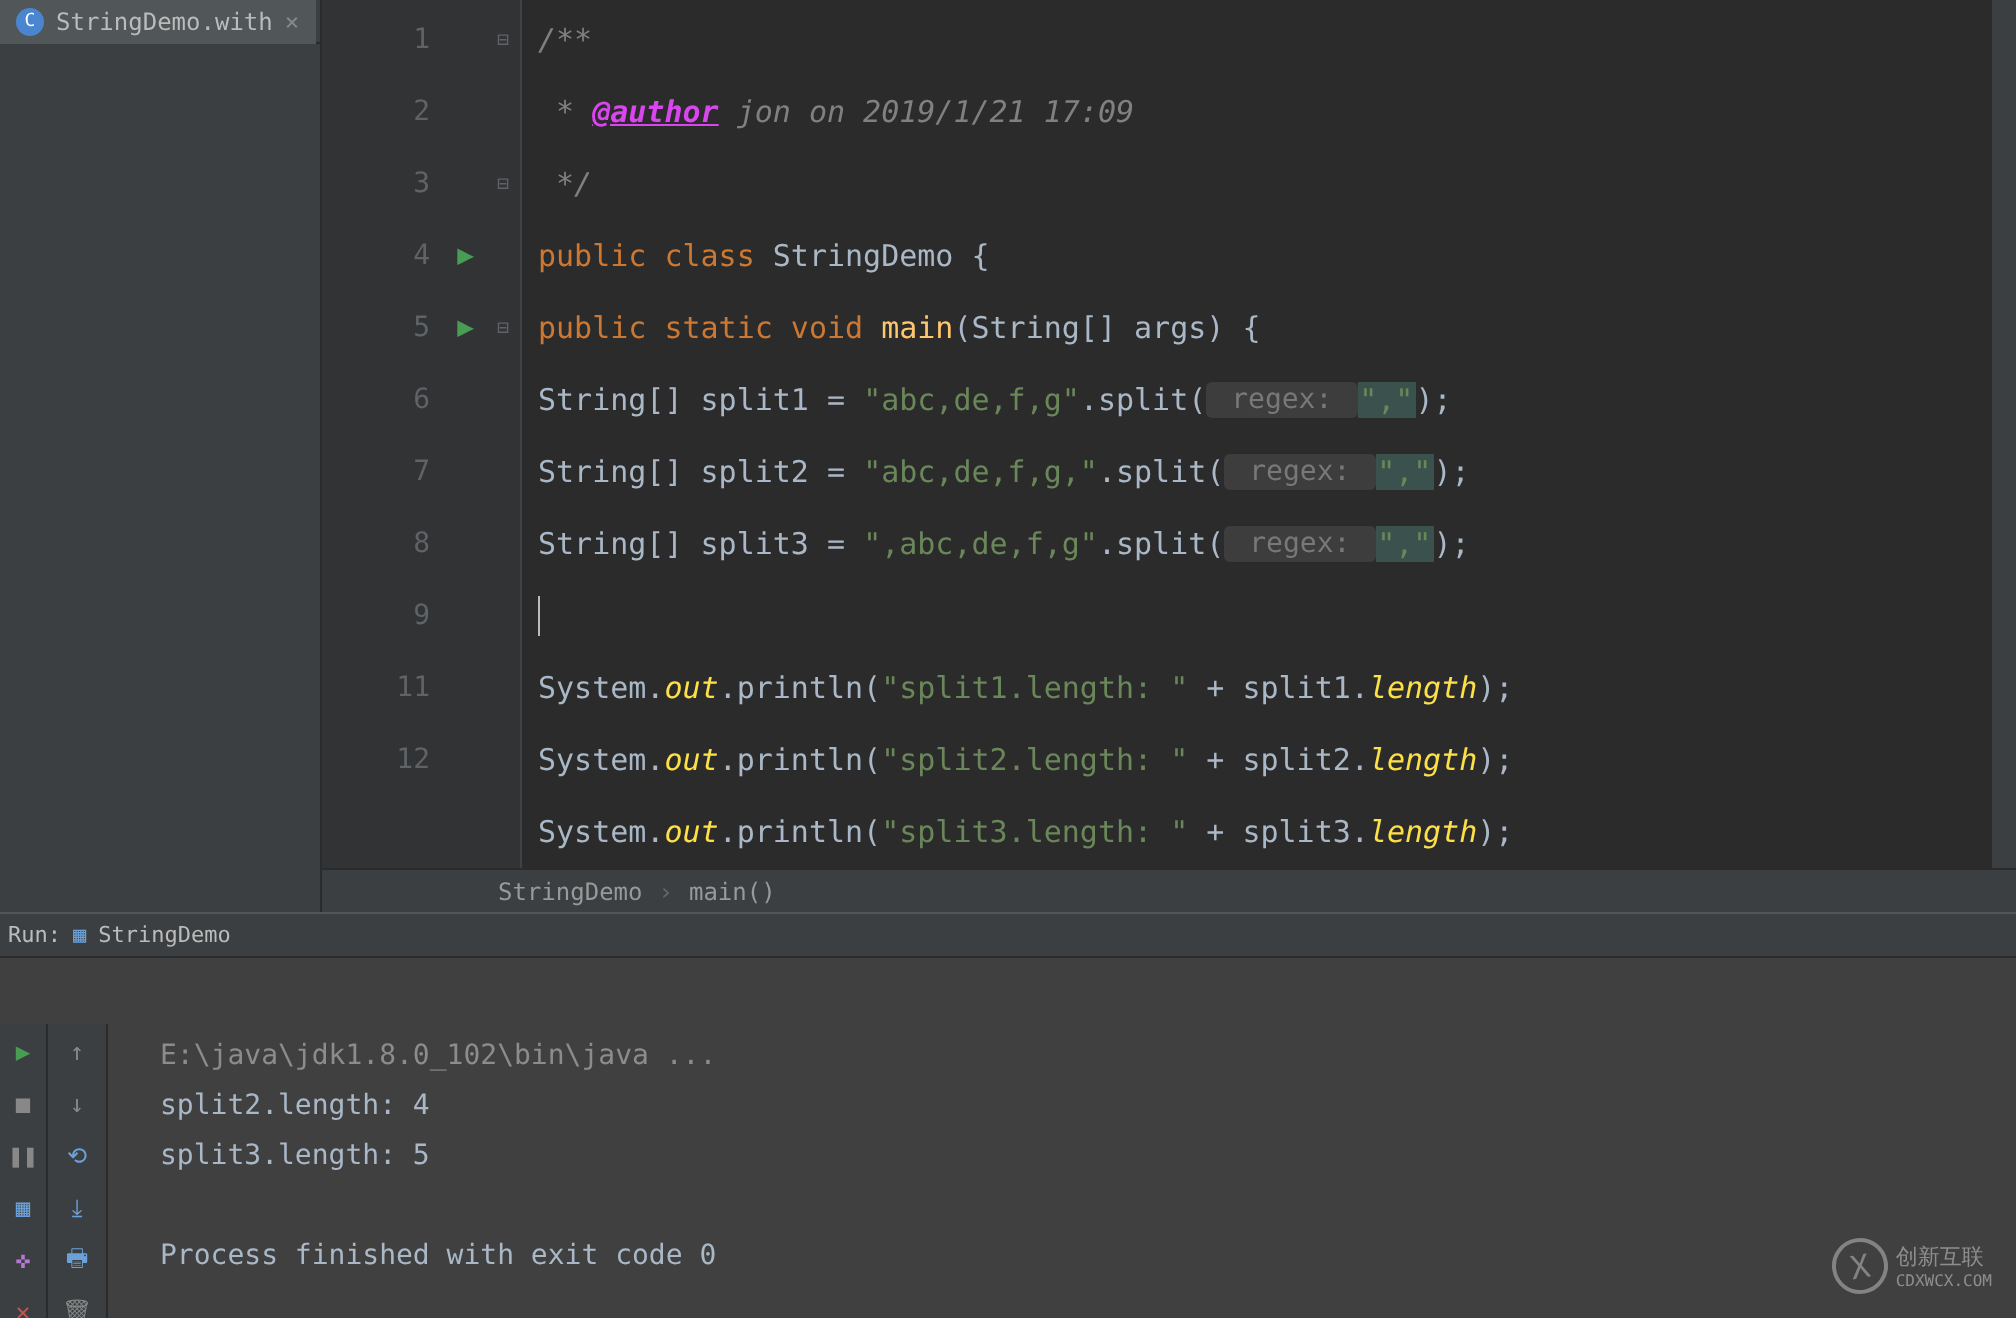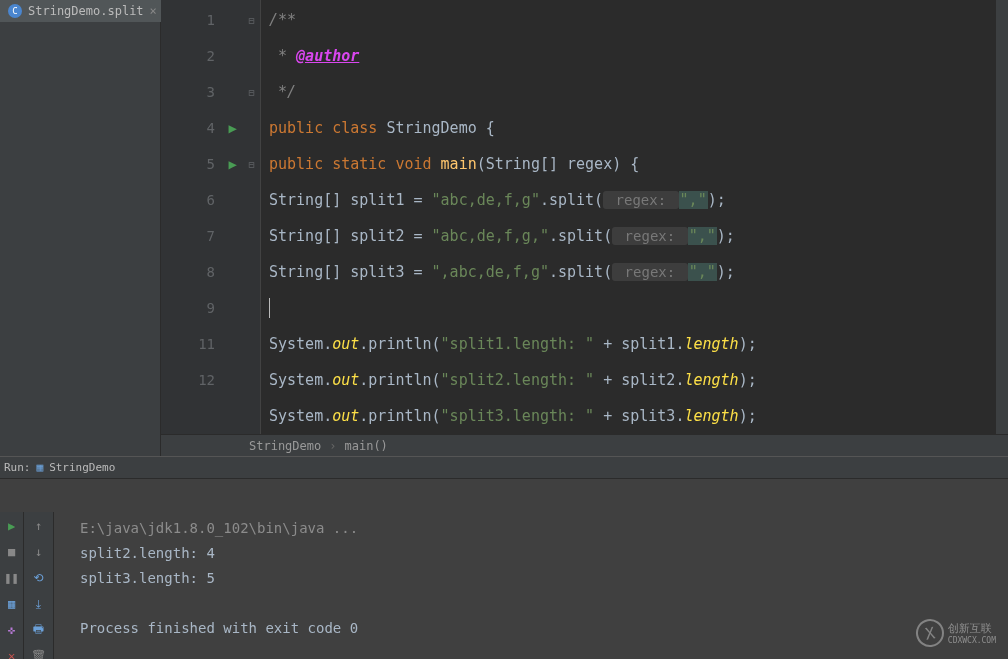--- a/index.html
+++ b/index.html
@@ -239,21 +239,21 @@
 }
 </style>
 </head>
 <body>
 
 <div class="top-area">
   <div class="sidebar">
     <div class="tab-bar">
       <div class="file-tab">
         <span class="java-icon">C</span>
-        <span>StringDemo.split</span>
+        <span>StringDemo.with</span>
         <span class="close-x">×</span>
       </div>
     </div>
   </div>
 
   <div class="editor-area">
     <div class="code-area">
       <div class="gutter">
         <div class="gutter-row">
             <span class="line-num">1</span>
@@ -306,24 +306,24 @@
         <div class="fold-row"></div>
           <div class="fold-row"></div>
           <div class="fold-row"></div>
         <div class="fold-row"></div>
           <div class="fold-row"></div>
           <div class="fold-row"></div>
           <div class="fold-row"></div>
       </div>
       <div class="code-lines">
         <div class="code-row"><span class="c-comment">/**</span></div>
-        <div class="code-row"><span class="c-comment"> * </span><span class="c-doctag">@author</span></div>
+        <div class="code-row"><span class="c-comment"> * </span><span class="c-doctag">@author</span><span class="c-author"> jon on 2019/1/21 17:09</span></div>
         <div class="code-row"><span class="c-comment"> */</span></div>
         <div class="code-row"><span class="c-keyword">public </span><span class="c-keyword">class </span><span class="c-class">StringDemo </span><span>{</span></div>
-        <div class="code-row">    <span class="c-keyword">public static void </span><span class="c-method">main</span><span>(String[] regex) </span><span>{</span></div>
+        <div class="code-row">    <span class="c-keyword">public static void </span><span class="c-method">main</span><span>(String[] args) </span><span>{</span></div>
         <div class="code-row">        <span>String[] split1 = </span><span class="c-string">"abc,de,f,g"</span><span>.split(</span><span class="c-hint"> regex: </span><span class="c-string"><span class="caret-highlight">","</span></span><span>);</span></div>
         <div class="code-row">        <span>String[] split2 = </span><span class="c-string">"abc,de,f,g,"</span><span>.split(</span><span class="c-hint"> regex: </span><span class="c-string"><span class="caret-highlight">","</span></span><span>);</span></div>
         <div class="code-row">        <span>String[] split3 = </span><span class="c-string">",abc,de,f,g"</span><span>.split(</span><span class="c-hint"> regex: </span><span class="c-string"><span class="caret-highlight">","</span></span><span>);</span></div>
         <div class="code-row"><span class="cursor-line"></span></div>
         <div class="code-row">        <span>System.</span><span class="c-field">out</span><span>.println(</span><span class="c-string">"split1.length: "</span><span> + split1.</span><span class="c-field">length</span><span>);</span></div>
         <div class="code-row">        <span>System.</span><span class="c-field">out</span><span>.println(</span><span class="c-string">"split2.length: "</span><span> + split2.</span><span class="c-field">length</span><span>);</span></div>
         <div class="code-row">        <span>System.</span><span class="c-field">out</span><span>.println(</span><span class="c-string">"split3.length: "</span><span> + split3.</span><span class="c-field">length</span><span>);</span></div>
       </div>
       <div class="scrollbar-v"></div>
     </div>

